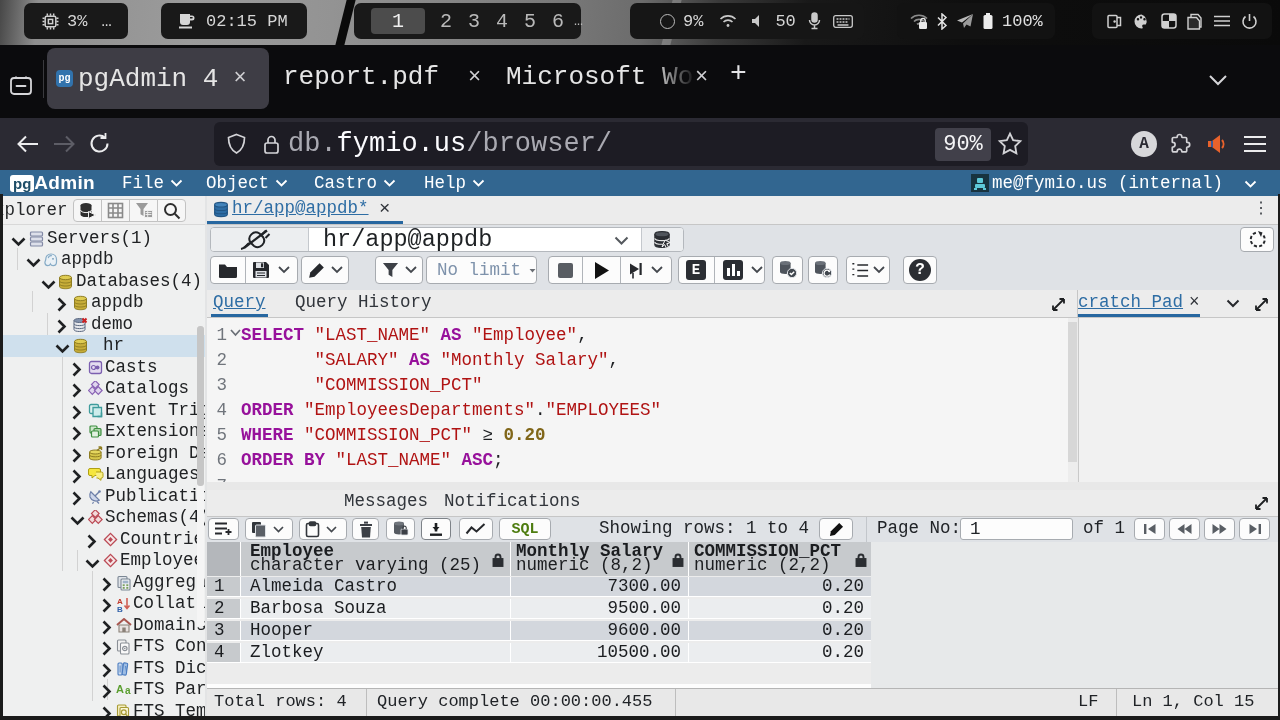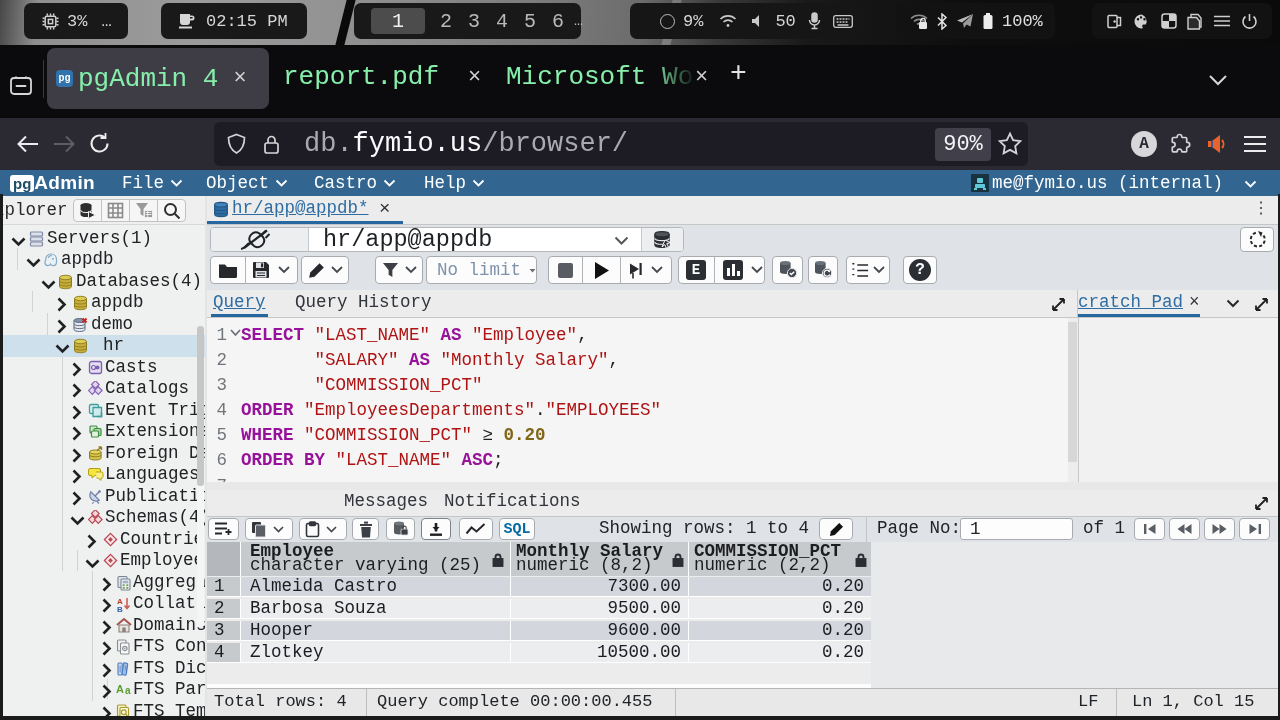--- a/index.html
+++ b/index.html
@@ -10,21 +10,21 @@
   
   #statusbar { left:0; top:0; width:1280px; height:45px;
     background:linear-gradient(95deg,#474747 0%,#8f8f8f 3%,#9b9b9b 15%,#939393 26%,#868686 35%,#787878 44%,#6c6c6c 50%,#3a3a3a 56%,#191919 63%,#0e0e0e 76%,#0a0a0a 100%); }
   .pill { position:absolute; top:3px; height:36px; background:#191919; border-radius:7px;
     display:flex; align-items:center; color:#d6d6d6; font-size:17px; }
   .slash { position:absolute; top:0; width:9px; height:45px; background:#0a0a0a; transform:skewX(-14deg); }
   
   #tabbar { left:0; top:45px; width:1280px; height:73px; background:#0b0b0d; color:#f3f3f5; }
   #activetab { position:absolute; left:47px; top:3px; width:222px; height:61px; background:#3e3d45; border-radius:8px;
     display:flex; align-items:center; }
-  .tabtxt { font-size:26px; color:#86efac; }
+  .tabtxt { font-size:26px; color:#e5e5e5; }
   #navbar { left:0; top:118px; width:1280px; height:52px; background:#2b2a33; }
   #urlbox { position:absolute; left:214px; top:4px; width:814px; height:44px; background:#1d1c24; border-radius:6px;
     display:flex; align-items:center; }
   
   #pgheader { left:0; top:170px; width:1280px; height:26px; background:#326690; color:#fff;
     display:flex; align-items:center; font-size:17.5px; }
   #content { left:0; top:196px; width:1280px; height:520px; background:#eceded; }
   #sidebar { left:3px; top:196px; width:202px; height:520px; background:#eff0f0; overflow:hidden; }
   #mainp { left:207px; top:196px; width:1071px; height:520px; background:#ececec; }
   .edge { background:#1b1b1b; }
@@ -173,21 +173,21 @@
         <path d="M17.5 1v5h-5" stroke-width="1.8"></path>
       </svg>
     <div id="urlbox">
       <svg style="margin-left:13px;" width="19" height="22" viewBox="0 0 19 22" fill="none" stroke="#d3d3d7" stroke-width="1.7">
           <path d="M9.5 1.5L17.5 4.5c0 7-2.5 12.5-8 15.5-5.5-3-8-8.5-8-15.5z"></path>
         </svg>
     <svg style="margin-left:17px;" width="17" height="21" viewBox="0 0 17 21" fill="none" stroke="#d3d3d7" stroke-width="1.7">
           <rect x="2" y="9" width="13" height="10" rx="2"></rect>
           <path d="M5 9V6a3.5 3.5 0 0 1 7 0v3"></path>
         </svg>
-      <span style="margin-left:24px;font-size:27px;color:#a9a9b1;">db.<span style="color:#fbfbfe;">fymio.us</span>/browser/</span>
+      <span style="margin-left:8px;font-size:27px;color:#a9a9b1;">db.<span style="color:#fbfbfe;">fymio.us</span>/browser/</span>
       <div style="position:absolute;left:721px;top:6px;width:56px;height:33px;background:#41404a;border-radius:4px;color:#f5f5f7;font-size:22px;display:flex;align-items:center;justify-content:center;">90%</div>
       <svg style="position:absolute;left:783px;top:9px;" width="26" height="26" viewBox="0 0 24 24" fill="none" stroke="#d3d3d7" stroke-width="1.7">
           <path d="M12 2.5l2.9 5.9 6.6 1-4.7 4.6 1.1 6.5-5.9-3.1-5.9 3.1 1.1-6.5L2.5 9.4l6.6-1z"></path>
         </svg>
     </div>
     <div style="position:absolute;left:1131px;top:13px;width:26px;height:26px;border-radius:50%;background:#d7d7da;color:#2b2a33;font-size:16px;font-weight:bold;display:flex;align-items:center;justify-content:center;">A</div>
     <svg style="position:absolute;left:1168px;top:14px;" width="24" height="24" viewBox="0 0 24 24" fill="none" stroke="#d3d3d7" stroke-width="1.7">
         <path d="M9.2 4.8a2.3 2.3 0 0 1 4.6 0c0 .4.3.7.7.7h3a1.2 1.2 0 0 1 1.2 1.2v3c0 .4.3.7.7.7a2.3 2.3 0 0 1 0 4.6c-.4 0-.7.3-.7.7v3a1.2 1.2 0 0 1-1.2 1.2h-3.2c-.3 0-.5-.2-.5-.5a2.3 2.3 0 0 0-4.6 0c0 .3-.2.5-.5.5H5.5a1.2 1.2 0 0 1-1.2-1.2v-3.2c0-.3.2-.5.5-.5a2.3 2.3 0 0 0 0-4.6c-.3 0-.5-.2-.5-.5V6.7a1.2 1.2 0 0 1 1.2-1.2h3c.4 0 .7-.3.7-.7z"></path>
       </svg>
     <svg style="position:absolute;left:1205px;top:14px;" width="25" height="24" viewBox="0 0 25 24">
@@ -834,21 +834,21 @@
               <path d="M8 1v8M4.5 6L8 10l3.5-4z"></path>
               <path d="M8 2v8.5" stroke="#1c1e21" stroke-width="2.6"></path>
               <rect x="2" y="12.5" width="12" height="2.4"></rect>
             </svg>
         </div>
         <div class="btn" style="left:252px;top:1px;width:34px;height:22px;">
           <svg width="22" height="12" viewBox="0 0 22 12" fill="none" stroke="#26282c" stroke-width="2">
               <path d="M1.5 10.5l5-6 5 4 8-7.5"></path>
             </svg>
         </div>
-        <div class="btn" style="left:292px;top:1px;width:36px;height:22px;color:#0369a1;font-size:15px;font-weight:bold;">SQL</div>
+        <div class="btn" style="left:292px;top:1px;width:52px;height:22px;color:#4d7c0f;font-size:15px;font-weight:bold;">SQL</div>
         <span style="position:absolute;left:392px;top:1px;color:#202327;">Showing rows: 1 to 4</span>
         <div class="btn" style="left:612px;top:1px;width:34px;height:22px;">
           <svg width="17" height="17" viewBox="0 0 20 20" fill="#111">
               <path d="M13.2 2.3l4.5 4.5-9.8 9.8-5.6 1.1 1.1-5.6z"></path>
             </svg>
         </div>
         <div style="position:absolute;left:659px;top:0;width:1px;height:25px;background:#c2c6cb;"></div>
         <span style="position:absolute;left:670px;top:1px;color:#202327;">Page No:</span>
         <div style="position:absolute;left:753px;top:1px;width:113px;height:22px;background:#fdfdfd;border:1px solid #a7abb0;border-radius:3px;">
             <span style="position:absolute;left:9px;top:0px;color:#202327;">1</span>

